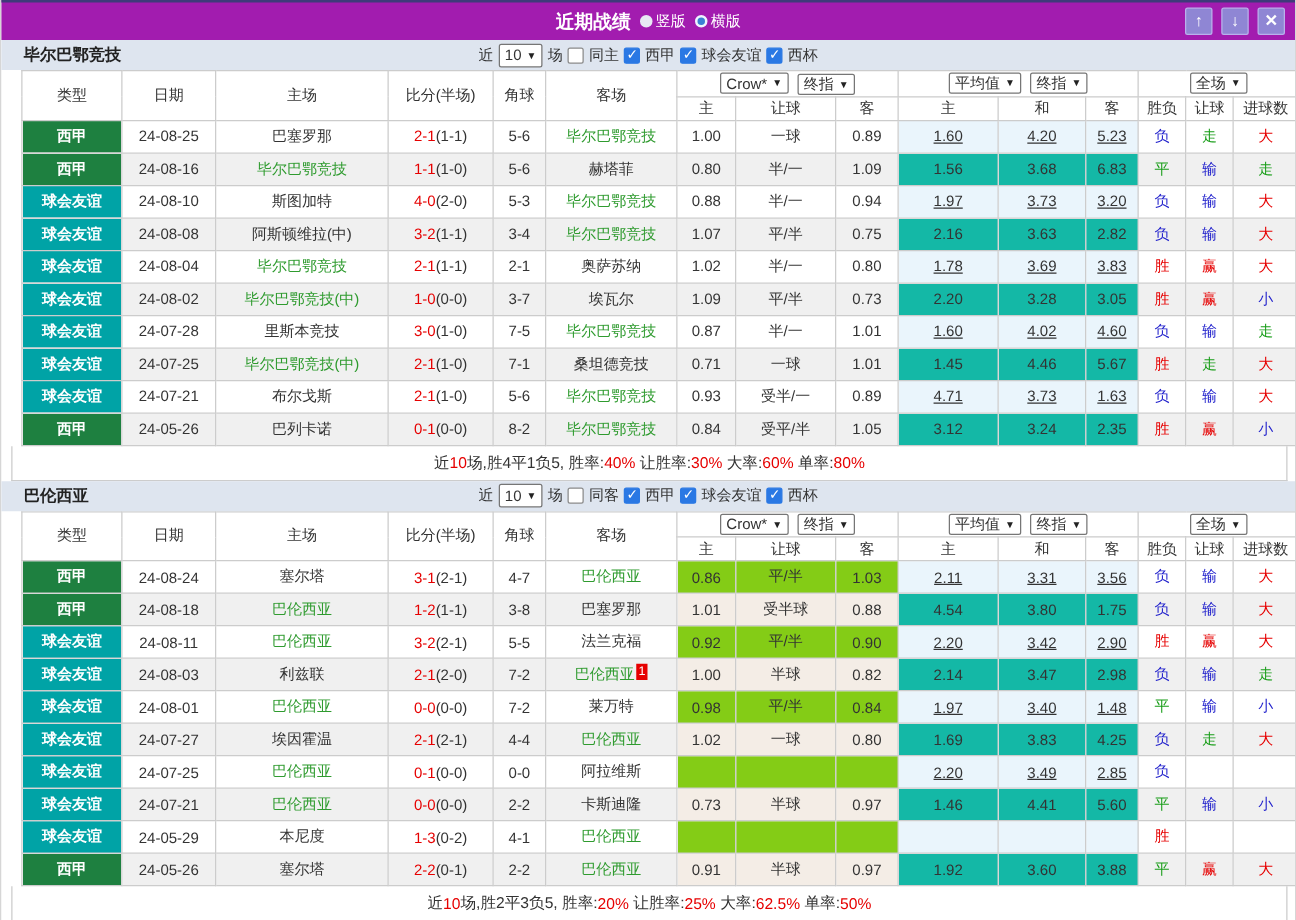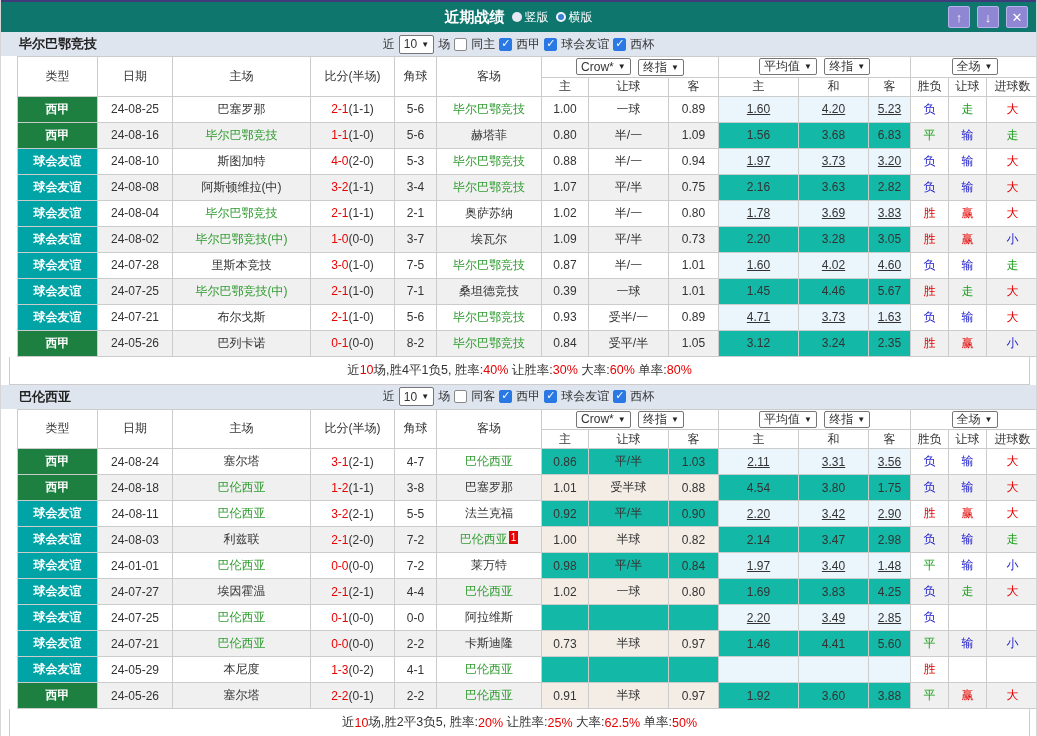--- a/index.html
+++ b/index.html
@@ -4,22 +4,22 @@
 <style>
   * { box-sizing: border-box; margin: 0; padding: 0; }
   body {
     width: 1037px; height: 736px;
     font-family: "Liberation Sans", "DejaVu Sans", sans-serif;
     background: #fff; color: #333; overflow: hidden;
     border-left: 1px solid #d6d6d6; border-right: 1px solid #d6d6d6;
   }
   
   .titlebar {
-    height: 32px; background: #0f766e; border-top: 2px solid #3f3a7a;
-    position: relative; display: flex; align-items: center; justify-content: center;
+    height: 32px; background: #a21caf; border-top: 2px solid #3f3a7a;
+    position: relative; display: flex; align-items: center; justify-content: center; font-family: Liberation Serif, serif;
   }
   .title-group { display: flex; align-items: center; gap: 7px; color: #fff; }
   .title-text { font-size: 15px; font-weight: bold; }
   .radio-opt { display: inline-flex; align-items: center; gap: 3px; font-size: 12px; cursor: default; }
   .radio-dot { width: 10px; height: 10px; border-radius: 50%; background: #e8e8f4; display: inline-block; }
   .radio-ring { width: 10px; height: 10px; border-radius: 50%; border: 2px solid #eef4ff; background: #3b7fd4; display: inline-block; }
   .titlebar-buttons { position: absolute; right: 8px; top: 4px; display: flex; gap: 7px; }
   .tbtn {
     width: 22px; height: 22px; background: #8f86d4; border: 1px solid #b9b1ec;
     color: #fff; display: flex; align-items: center; justify-content: center;
@@ -55,21 +55,21 @@
   tr.odd td { background: #fff; }
   tr.even td { background: #f0f0f0; }
   td.type { color: #fff; font-weight: bold; }
   tr td.lg-green { background: #1e8040; }
   tr td.lg-teal { background: #00a3a6; }
   .team-hl { color: #2f9b2f; }
   .ft { color: #e60000; }
   .ht { color: #333; }
   tr.odd td.avg { background: #eaf5fc; text-decoration: underline; }
   tr.even td.avg { background: #14b8a6; }
-  tr.odd td.warm { background: #14b8a6; }
+  tr.odd td.warm { background: #84cc16; }
   tr.even td.warm { background: #f4ede6; }
   .c-red { color: #e60000; }
   .c-blue { color: #2121cc; }
   .c-green { color: #1a9e1a; }
   .badge {
     background: #e60000; color: #fff; font-size: 10px; line-height: 13px;
     padding: 0 2px; margin-left: 1px; display: inline-block; vertical-align: top;
   }
   
   .summary {
@@ -313,21 +313,21 @@
           <td class="res c-blue">输</td>
           <td class="res c-green">走</td>
         </tr>
         <tr class="even">
           <td class="type lg-teal">球会友谊</td>
           <td>24-07-25</td>
           <td class="team-hl">毕尔巴鄂竞技(中)</td>
           <td><span class="ft">2-1</span><span class="ht">(1-0)</span></td>
           <td>7-1</td>
           <td>桑坦德竞技</td>
-          <td class="crow">0.39</td>
+          <td class="crow">0.71</td>
           <td class="crow">一球</td>
           <td class="crow">1.01</td>
           <td class="avg">1.45</td>
           <td class="avg">4.46</td>
           <td class="avg">5.67</td>
           <td class="res c-red">胜</td>
           <td class="res c-green">走</td>
           <td class="res c-red">大</td>
         </tr>
         <tr class="odd">
@@ -520,21 +520,21 @@
           <td class="crow warm">0.82</td>
           <td class="avg">2.14</td>
           <td class="avg">3.47</td>
           <td class="avg">2.98</td>
           <td class="res c-blue">负</td>
           <td class="res c-blue">输</td>
           <td class="res c-green">走</td>
         </tr>
         <tr class="odd">
           <td class="type lg-teal">球会友谊</td>
-          <td>24-01-01</td>
+          <td>24-08-01</td>
           <td class="team-hl">巴伦西亚</td>
           <td><span class="ft">0-0</span><span class="ht">(0-0)</span></td>
           <td>7-2</td>
           <td>莱万特</td>
           <td class="crow warm">0.98</td>
           <td class="crow warm">平/半</td>
           <td class="crow warm">0.84</td>
           <td class="avg">1.97</td>
           <td class="avg">3.40</td>
           <td class="avg">1.48</td>

